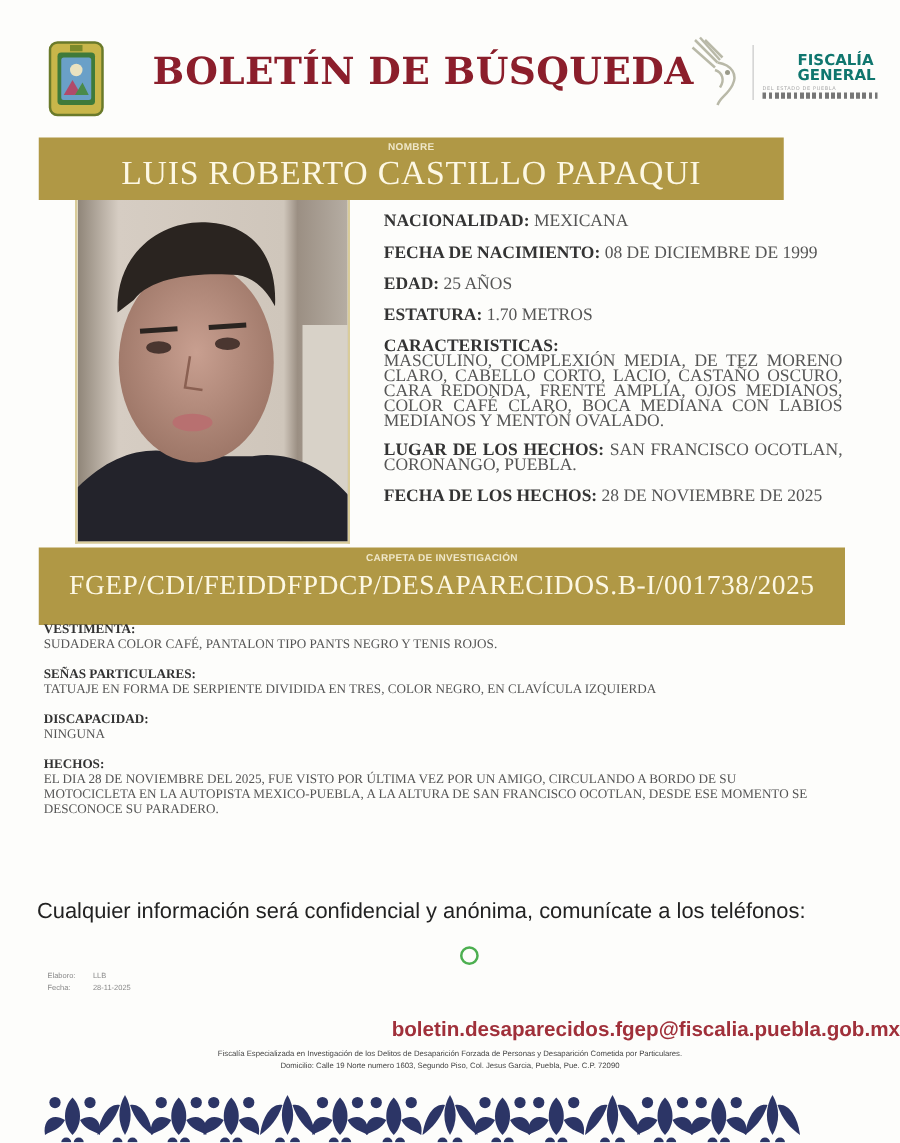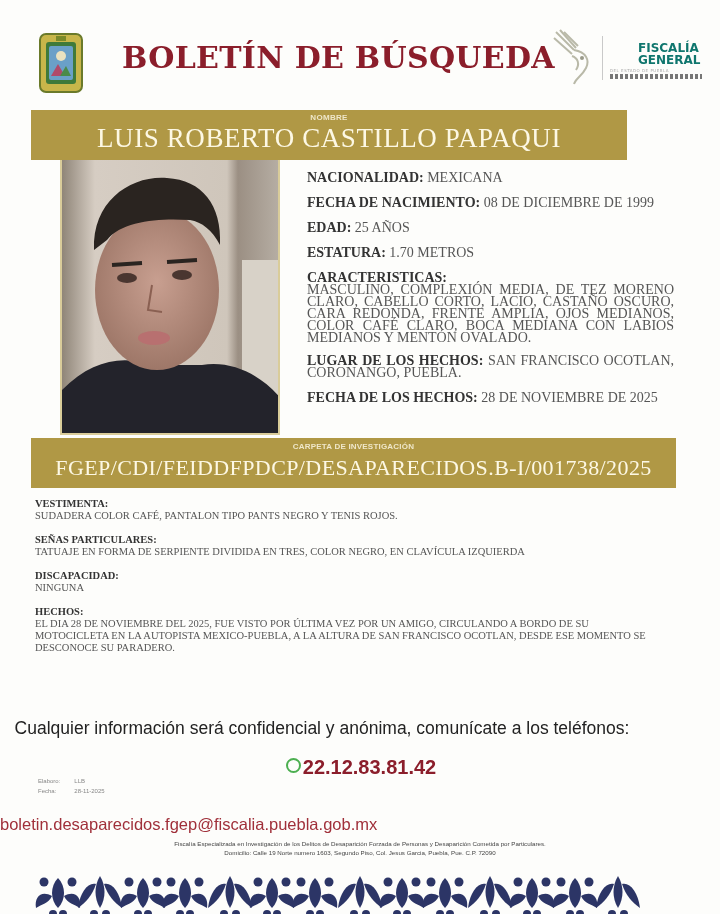--- a/index.html
+++ b/index.html
@@ -20,38 +20,38 @@
   .name-band .label { font-family: "Liberation Sans", sans-serif; font-size: 8px; font-weight: bold; padding-top: 3px; letter-spacing: 0.3px; color: #efe7c9; }
   .name-band .name { font-family: "Liberation Serif", serif; font-size: 27px; letter-spacing: 0.6px; line-height: 30px; margin-top: 1px; }
 
   .photo { position: absolute; left: 60px; top: 160px; width: 220px; height: 275px; overflow: hidden; border: 2px solid #d9cc9a; border-top: none; }
 
   .details { position: absolute; left: 307px; top: 172px; width: 367px; font-size: 14px; line-height: 12px; color: #555; }
   .details .row { margin-bottom: 13px; }
   .details b { color: #333; }
   .details .just { text-align: justify; text-align-last: left; }
 
-  .carpeta-band { position: absolute; left: 31px; top: 438px; width: 645px; height: 50px; background: #b09845; text-align: center; color: #fdf8e4; }
+  .carpeta-band { position: absolute; left: 31px; top: 438px; width: 645px; height: 62px; background: #b09845; text-align: center; color: #fdf8e4; }
   .carpeta-band .label { font-family: "Liberation Sans", sans-serif; font-size: 8px; font-weight: bold; padding-top: 4px; color: #efe7c9; letter-spacing: 0.2px; }
   .carpeta-band .value { font-family: "Liberation Serif", serif; font-size: 22px; line-height: 26px; margin-top: 4px; letter-spacing: 0.4px; }
 
   .facts { position: absolute; left: 35px; top: 498px; width: 640px; font-size: 10.5px; line-height: 12px; color: #555; }
   .facts .block { margin-bottom: 12px; }
   .facts .h { font-weight: bold; color: #333; }
 
-  .contact { position: absolute; left: 1px; top: 718px; width: 640px; text-align: center; }
+  .contact { position: absolute; left: 16px; top: 718px; width: 640px; text-align: center; }
   .contact .lead { font-family: "Liberation Sans", sans-serif; font-size: 17.5px; color: #222; margin-left: 2px; }
   .contact .wa { position: absolute; left: 0; width: 720px; top: 38px; font-family: "Liberation Sans", sans-serif; font-size: 20px; font-weight: bold; color: #8b1e2b; }
   .contact .wa .waicon { display: inline-block; width: 15px; height: 15px; border: 2px solid #4caf50; border-radius: 50%; vertical-align: 1px; margin-right: 2px; position: relative; }
   .contact .phones { position: absolute; left: 0; width: 720px; top: 62px; font-family: "Liberation Sans", sans-serif; font-weight: bold; font-size: 14.5px; color: #222; }
 
   .elaboro { position: absolute; left: 38px; top: 776px; font-family: "Liberation Sans", sans-serif; font-size: 6px; line-height: 10px; color: #888; }
   .elaboro span.v { margin-left: 14px; }
 
-  .email { position: absolute; left: 0; top: 815px; width: 720px; text-align: left; font-family: "Liberation Sans", sans-serif; font-weight: normal; font-size: 16.5px; color: #a0303a; }
+  .email { position: absolute; left: 0; top: 815px; width: 720px; text-align: right; font-family: "Liberation Sans", sans-serif; font-weight: bold; font-size: 16.5px; color: #a0303a; }
   .footer-text { position: absolute; left: 0; top: 839px; width: 720px; text-align: center; font-family: "Liberation Sans", sans-serif; font-size: 6.2px; line-height: 9px; color: #444; }
 
   .pattern { position: absolute; left: 0; top: 872px; width: 720px; height: 42px; overflow: hidden; }
 </style>
 </head>
 <body>
 
 <div class="header">
   <svg class="state-seal" viewBox="0 0 46 62">
     <rect x="2" y="2" width="42" height="58" rx="6" fill="#c8b64a" stroke="#6a7a2a" stroke-width="2"></rect>
@@ -152,21 +152,21 @@
   </div>
   <div class="block">
     <div class="h">HECHOS:</div>
     <div style="width:630px;">EL DIA 28 DE NOVIEMBRE DEL 2025, FUE VISTO POR ÚLTIMA VEZ POR UN AMIGO, CIRCULANDO A BORDO DE SU MOTOCICLETA EN LA AUTOPISTA MEXICO-PUEBLA, A LA ALTURA DE SAN FRANCISCO OCOTLAN, DESDE ESE MOMENTO SE DESCONOCE SU PARADERO.</div>
   </div>
 </div>
 
 <div class="contact">
   <div class="lead">Cualquier información será confidencial y anónima, comunícate a los teléfonos:</div>
   <div class="wa">
-    <span class="waicon"></span><span>22.12.83.81.42</span>
+    <span class="waicon"></span>
   </div>
 </div>
 
 <div class="elaboro">
   <div><span>Elaboro:</span><span class="v">LLB</span></div>
   <div><span>Fecha:</span><span class="v" style="margin-left:18px">28-11-2025</span></div>
 </div>
 
 <div class="email">boletin.desaparecidos.fgep@fiscalia.puebla.gob.mx</div>
 

